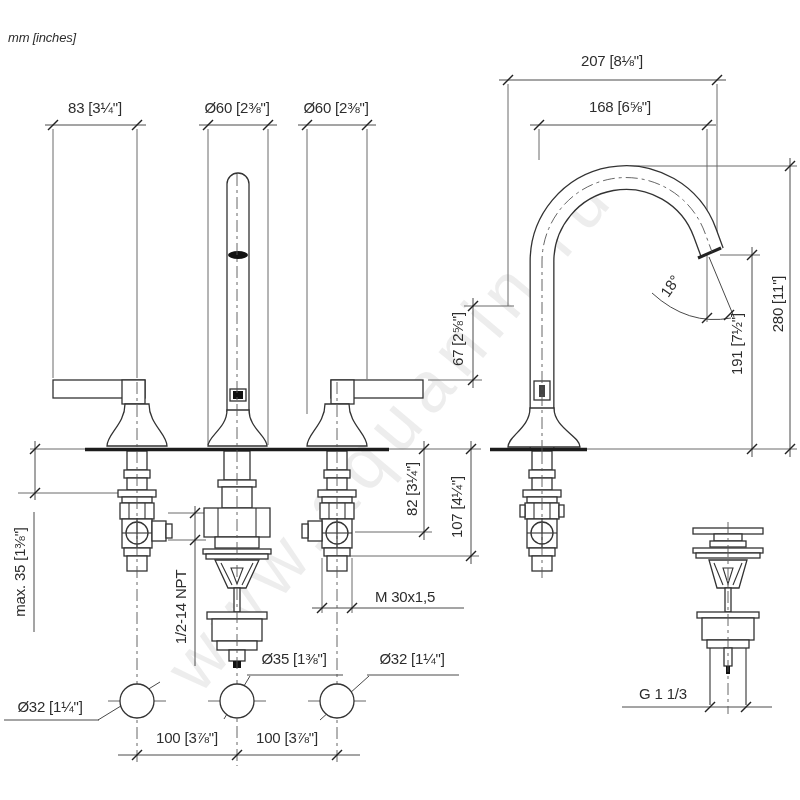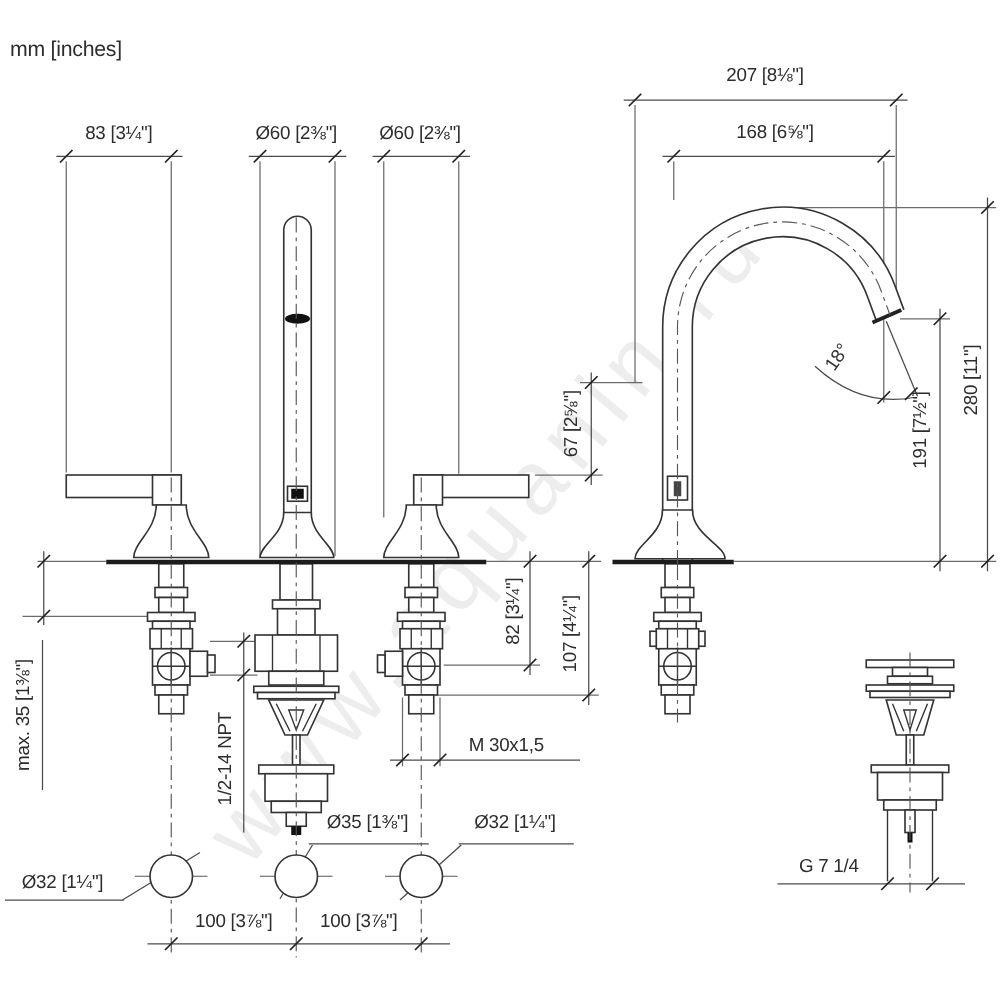--- a/index.html
+++ b/index.html
@@ -2,21 +2,21 @@
 <html><head>
 <meta charset="utf-8">
 <style>
   html,body{margin:0;padding:0;background:#fff;}
   .stage{position:relative;width:800px;height:800px;background:#ffffff;overflow:hidden;
          font-family:"Liberation Sans",sans-serif;}
   .stage svg{position:absolute;left:0;top:0;}
   .lbl{position:absolute;font-size:15px;color:#2d2d2d;white-space:nowrap;
        transform:translate(-50%,-50%);letter-spacing:-0.2px;}
   .lbl.rot{transform:translate(-50%,-50%) rotate(-90deg);}
-  .lbl.units{font-size:17px;transform:none;}
+  .lbl.units{font-size:13px;transform:none;font-style:italic;}
   .lbl.angle{transform:translate(-50%,-50%) rotate(-55deg);}
   .watermark{position:absolute;left:390px;top:430px;font-size:72px;letter-spacing:10px;
        color:rgba(80,80,80,0.10);transform:translate(-50%,-50%) rotate(-50deg);
        white-space:nowrap;pointer-events:none;}
   .ln{stroke:#6b6b6b;stroke-width:1;}
   .dim{stroke:#4a4a4a;stroke-width:1;}
   .tick{stroke:#222;stroke-width:1.4;}
   .part{stroke:#333;stroke-width:1.3;fill:#fff;}
   .partln{stroke:#333;stroke-width:1.1;fill:none;}
   .cl{stroke:#555;stroke-width:0.9;fill:none;stroke-dasharray:12 4 3 4;}
@@ -284,17 +284,17 @@
   <div class="lbl rot" style="left:457px;top:339px">67 [2⅝"]</div>
   <div class="lbl rot" style="left:411px;top:489px">82 [3¼"]</div>
   <div class="lbl rot" style="left:456px;top:507px">107 [4¼"]</div>
   <div class="lbl rot" style="left:19px;top:572px">max. 35 [1⅜"]</div>
   <div class="lbl rot" style="left:180px;top:607px">1/2-14 NPT</div>
 
   <div class="lbl" style="left:405px;top:596px">M 30x1,5</div>
   <div class="lbl" style="left:294px;top:658px">Ø35 [1⅜"]</div>
   <div class="lbl" style="left:412px;top:658px">Ø32 [1¼"]</div>
   <div class="lbl" style="left:50px;top:706px">Ø32 [1¼"]</div>
-  <div class="lbl" style="left:663px;top:693px">G 7 1/4</div>
+  <div class="lbl" style="left:663px;top:693px">G 1 1/3</div>
 
   <div class="lbl" style="left:187px;top:737px">100 [3⅞"]</div>
   <div class="lbl" style="left:287px;top:737px">100 [3⅞"]</div>
 </div>
 
 </body></html>

